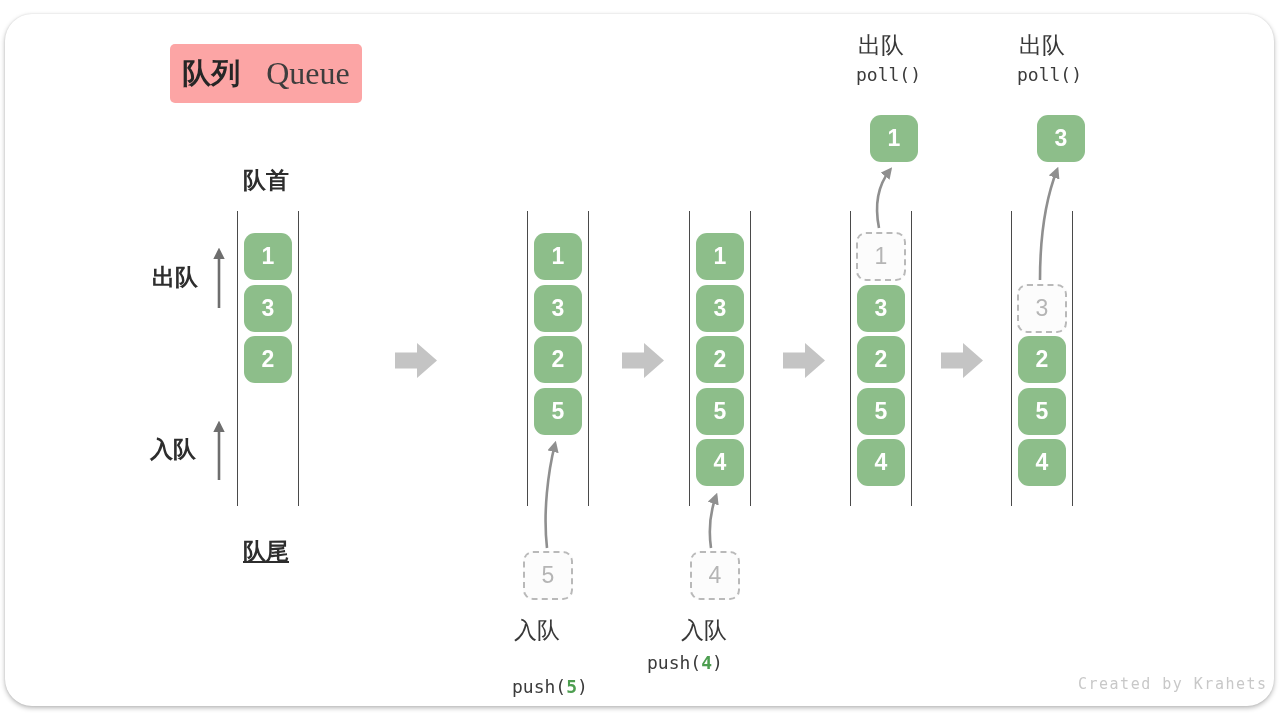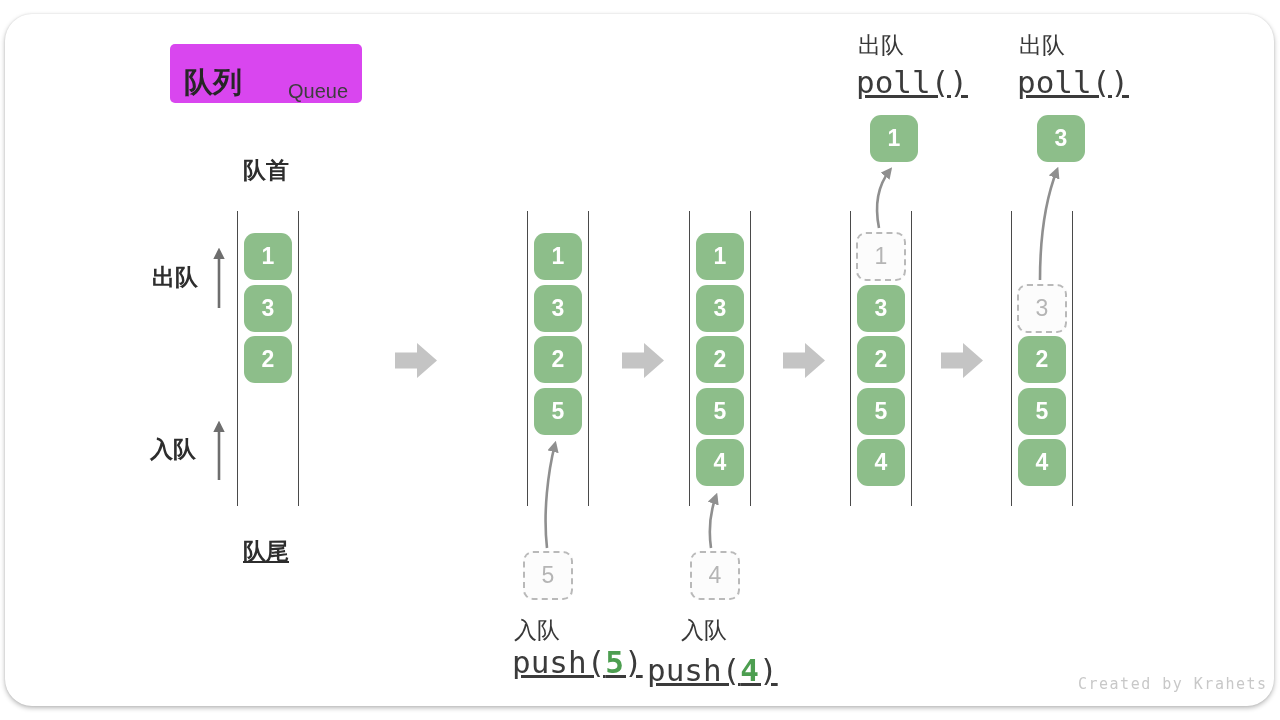--- a/index.html
+++ b/index.html
@@ -4,82 +4,82 @@
 <style>
   * { margin:0; padding:0; box-sizing:border-box; }
   html,body { width:1280px; height:720px; background:#ffffff; overflow:hidden;
               font-family:"Liberation Sans","DejaVu Sans",sans-serif; }
   .stage { position:absolute; left:0; top:0; width:1280px; height:720px; }
   .card { position:absolute; left:5px; top:14px; width:1269px; height:692px;
           background:#ffffff; border-radius:27px;
           box-shadow:0 2px 5px rgba(0,0,0,0.28), 0 0 2px rgba(0,0,0,0.10); }
 
   .title-box { position:absolute; left:170px; top:44px; width:192px; height:59px;
-               background:#d946ef; border-radius:5px; display:flex;
-               align-items:flex-end; justify-content:center; gap:26px; }
+               background:#fca5a5; border-radius:5px; display:flex;
+               align-items:center; justify-content:center; gap:26px; }
   .title-zh { font-size:29px; font-weight:700; color:#262626; }
-  .title-en { font-family:Liberation Sans, sans-serif;
-              font-size:20px; color:#3d3d3d;margin-left:20px; }
+  .title-en { font-family:Liberation Serif, serif;
+              font-size:32px; color:#3d3d3d; }
 
   .side-lbl { position:absolute; font-size:23px; font-weight:700; color:#2d2d2d; white-space:nowrap; }
 
   .queue-col { position:absolute; top:211px; height:295px; width:62px;
                border-left:1.5px solid #4a4a4a; border-right:1.5px solid #4a4a4a; }
 
   .cell { position:absolute; width:48px; height:47px; border-radius:11px;
           display:flex; align-items:center; justify-content:center;
           font-size:23px; font-weight:700; }
   .cell.green { background:#8dbe8a; color:#ffffff; }
   .cell.ghost { width:50px; height:49px; border:2.5px dashed #b9b9b9;
                 background:#fcfcfc; color:#b5b5b5; font-weight:500; border-radius:10px; }
 
   .op-action { position:absolute; font-size:23px; font-weight:500; color:#383838; white-space:nowrap; }
   .op-code { position:absolute; font-family:"DejaVu Sans Mono","Liberation Mono",monospace;
-             font-size:31px; color:#3b3b3b; white-space:nowrap;text-decoration:underline; }
+             font-size:18px; color:#3b3b3b; white-space:nowrap; }
   .op-code .arg { color:#4d9e50; font-weight:700; }
 
   .watermark { position:absolute; left:1078px; top:675px;
                font-family:"DejaVu Sans Mono","Liberation Mono",monospace;
                font-size:15px; color:#c8c8c8; letter-spacing:1.5px; }
 
   svg.overlay { position:absolute; left:0; top:0; width:1280px; height:720px; pointer-events:none; }
 </style>
 </head>
 <body>
 
 <div class="stage">
   <div class="card"></div>
 
   <div class="title-box">
     <span class="title-zh">队列</span>
     <span class="title-en">Queue</span>
   </div>
 
-  <div class="side-lbl" style="left:243px; top:155px;text-align:right;">队首</div>
+  <div class="side-lbl" style="left:243px; top:165px;text-align:right;">队首</div>
   <div class="side-lbl" style="left:243px; top:536px;text-decoration:underline;">队尾</div>
   <div class="side-lbl" style="left:152px; top:262px;">出队</div>
   <div class="side-lbl" style="left:150px; top:434px;">入队</div>
 
   <div class="queue-col" style="left:237px;"></div>
   <div class="queue-col" style="left:527px;"></div>
   <div class="queue-col" style="left:689px;"></div>
   <div class="queue-col" style="left:850px;"></div>
   <div class="queue-col" style="left:1011px;"></div>
 
   <div class="cell green" style="left:244px; top:233px;">1</div>
   <div class="cell green" style="left:244px; top:285px;">3</div>
   <div class="cell green" style="left:244px; top:336px;">2</div>
 
   <div class="cell green" style="left:534px; top:233px;">1</div>
   <div class="cell green" style="left:534px; top:285px;">3</div>
   <div class="cell green" style="left:534px; top:336px;">2</div>
   <div class="cell green" style="left:534px; top:388px;">5</div>
   <div class="cell ghost" style="left:523px; top:551px;">5</div>
   <div class="op-action" style="left:514px; top:615px;">入队</div>
-  <div class="op-code" style="left:512px; top:644px;text-align:right;"><span>push(</span><span class="arg">5</span><span>)</span></div>
+  <div class="op-code" style="left:512px; top:676px;text-align:right;"><span>push(</span><span class="arg">5</span><span>)</span></div>
 
   <div class="cell green" style="left:696px; top:233px;">1</div>
   <div class="cell green" style="left:696px; top:285px;">3</div>
   <div class="cell green" style="left:696px; top:336px;">2</div>
   <div class="cell green" style="left:696px; top:388px;">5</div>
   <div class="cell green" style="left:696px; top:439px;">4</div>
   <div class="cell ghost" style="left:690px; top:551px;">4</div>
   <div class="op-action" style="left:681px; top:615px;">入队</div>
   <div class="op-code" style="left:647px; top:652px;"><span>push(</span><span class="arg">4</span><span>)</span></div>
 

